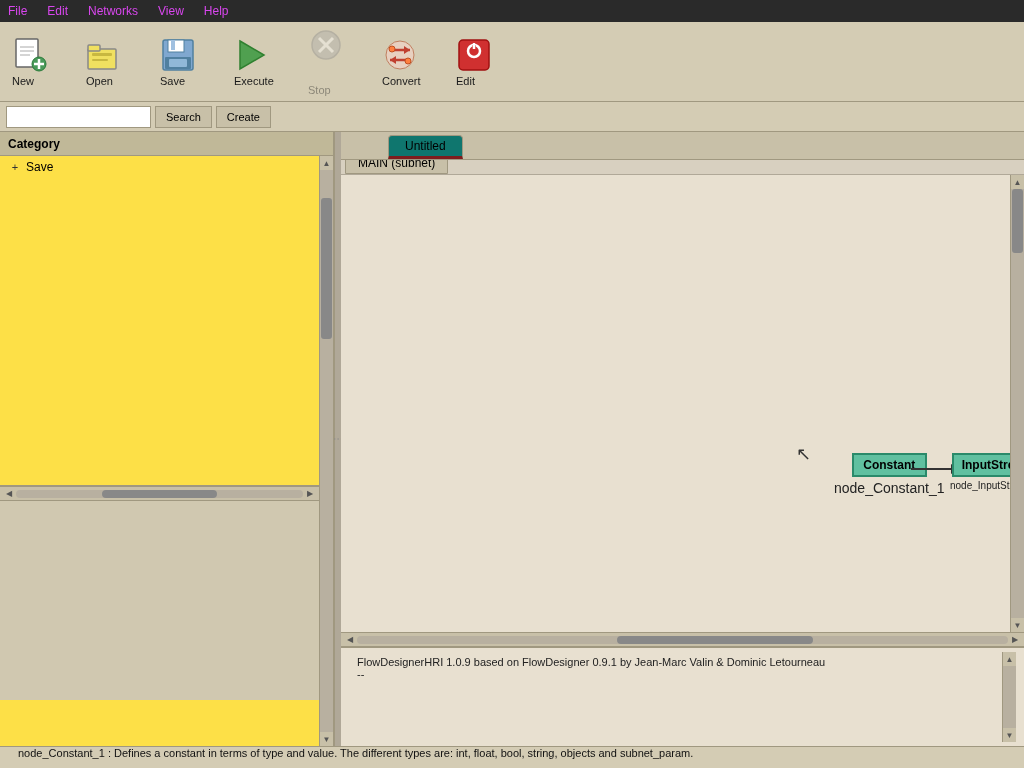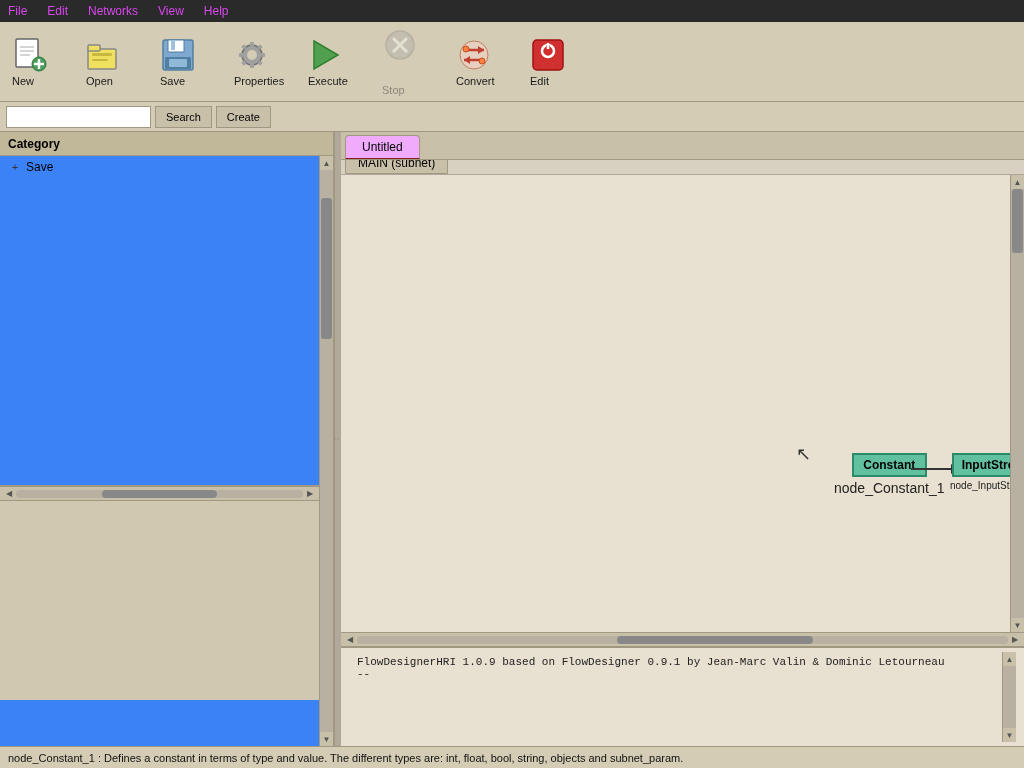--- a/index.html
+++ b/index.html
@@ -94,21 +94,21 @@
     #main-layout {
       display: flex;
       height: calc(768px - 22px - 80px - 30px - 22px);
       
     }
 
     
     #left-panel {
       width: 335px;
       min-width: 335px;
-      background: #3b82f6;
+      background: #fde047;
       border-right: 2px solid #a09880;
       display: flex;
       flex-direction: column;
     }
     #category-header {
       background: #c0b898;
       border-bottom: 1px solid #a09880;
       padding: 4px 8px;
       font-weight: bold;
       font-size: 12px;
@@ -214,22 +214,23 @@
       background: #e8e0d0;
       border: 1px solid #a09880;
       border-bottom: none;
       display: flex;
       align-items: center;
       font-size: 12px;
       cursor: pointer;
       border-radius: 4px 4px 0 0;
     }
     .tab.active {
-      background: #f0abfc;
-      border-bottom: 1px solid #7f1d1d;
+      background: #0f766e;
+      border-bottom: 3px solid #7f1d1d;
+      margin-left: 43px;
     }
 
     
     #subnet-bar {
       height: 26px;
       background: #d8d0c0;
       display: flex;
       align-items: center;
       padding: 0 4px;
       border-bottom: 1px solid #b0a898;
@@ -317,21 +318,20 @@
       background: #e8e0d0;
       border-top: 1px solid #a09880;
       padding: 4px 8px;
       font-size: 11px;
       color: #222;
       overflow: hidden;
       display: flex;
     }
     #log-text {
       flex: 1;
-      font-family: Liberation Mono, monospace;
     }
     #log-vscroll {
       width: 14px;
       background: #c8c0a8;
       border-left: 1px solid #a09880;
     }
 
     
     #statusbar {
       position: fixed;
@@ -465,38 +465,20 @@
         <rect x="3" y="3" width="30" height="30" fill="#80a8d0" stroke="#5080a0" stroke-width="1.5" rx="2"></rect>
         <rect x="8" y="3" width="16" height="12" fill="white" stroke="#5080a0" stroke-width="1"></rect>
         <rect x="11" y="3" width="4" height="10" fill="#a0c0e0"></rect>
         <rect x="5" y="20" width="26" height="12" fill="#5080a0" rx="1"></rect>
         <rect x="9" y="22" width="18" height="8" fill="#90b8d8" rx="1"></rect>
       </svg>
     </div>
     <span class="btn-label">Save</span>
   </div>
 
-  <div class="toolbar-btn">
-    <div class="icon-area">
-      <svg width="36" height="36" viewBox="0 0 36 36">
-        <circle cx="18" cy="18" r="10" fill="#a0a0a0" stroke="#707070" stroke-width="1.5"></circle>
-        <circle cx="18" cy="18" r="5" fill="#d4ccb4"></circle>
-
-        <rect x="16" y="5" width="4" height="5" fill="#a0a0a0" rx="1"></rect>
-        <rect x="16" y="26" width="4" height="5" fill="#a0a0a0" rx="1"></rect>
-        <rect x="5" y="16" width="5" height="4" fill="#a0a0a0" rx="1"></rect>
-        <rect x="26" y="16" width="5" height="4" fill="#a0a0a0" rx="1"></rect>
-        <rect x="8" y="8" width="4" height="4" fill="#a0a0a0" rx="1" transform="rotate(45 10 10)"></rect>
-        <rect x="24" y="8" width="4" height="4" fill="#a0a0a0" rx="1" transform="rotate(45 26 10)"></rect>
-        <rect x="8" y="24" width="4" height="4" fill="#a0a0a0" rx="1" transform="rotate(45 10 26)"></rect>
-        <rect x="24" y="24" width="4" height="4" fill="#a0a0a0" rx="1" transform="rotate(45 26 26)"></rect>
-      </svg>
-    </div>
-    <span class="btn-label">Properties</span>
-  </div>
 
   <div class="toolbar-btn">
     <div class="icon-area">
       <svg width="36" height="36" viewBox="0 0 36 36">
         <polygon points="6,4 30,18 6,32" fill="#50a050" stroke="#308030" stroke-width="1.5"></polygon>
       </svg>
     </div>
     <span class="btn-label">Execute</span>
   </div>
 
@@ -654,15 +636,15 @@
       </div>
       <div id="log-vscroll" style="width:14px;background:#c8c0a8;border-left:1px solid #a09880;display:flex;flex-direction:column;">
         <div style="height:14px;display:flex;align-items:center;justify-content:center;font-size:8px;cursor:pointer;color:#555;">▲</div>
         <div style="flex:1;background:#b8b0a0;"></div>
         <div style="height:14px;display:flex;align-items:center;justify-content:center;font-size:8px;cursor:pointer;color:#555;">▼</div>
       </div>
     </div>
   </div>
 </div>
 
-<div id="statusbar" style="position:fixed;bottom:0;left:0;right:0;height:22px;background:#d4ccb4;border-top:1px solid #a09880;display:flex;align-items:center;padding:0 8px;font-size:11px;color:#111;">
+<div id="statusbar" style="position:fixed;bottom:0;left:0;right:0;height:22px;background:#d4ccb4;border-top:1px solid #a09880;display:flex;align-items:flex-start;padding:0 18px;font-size:11px;color:#111;">
   <span>node_Constant_1 : Defines a constant in terms of type and value. The different types are: int, float, bool, string, objects and subnet_param.</span>
 </div>
 
 </body></html>

